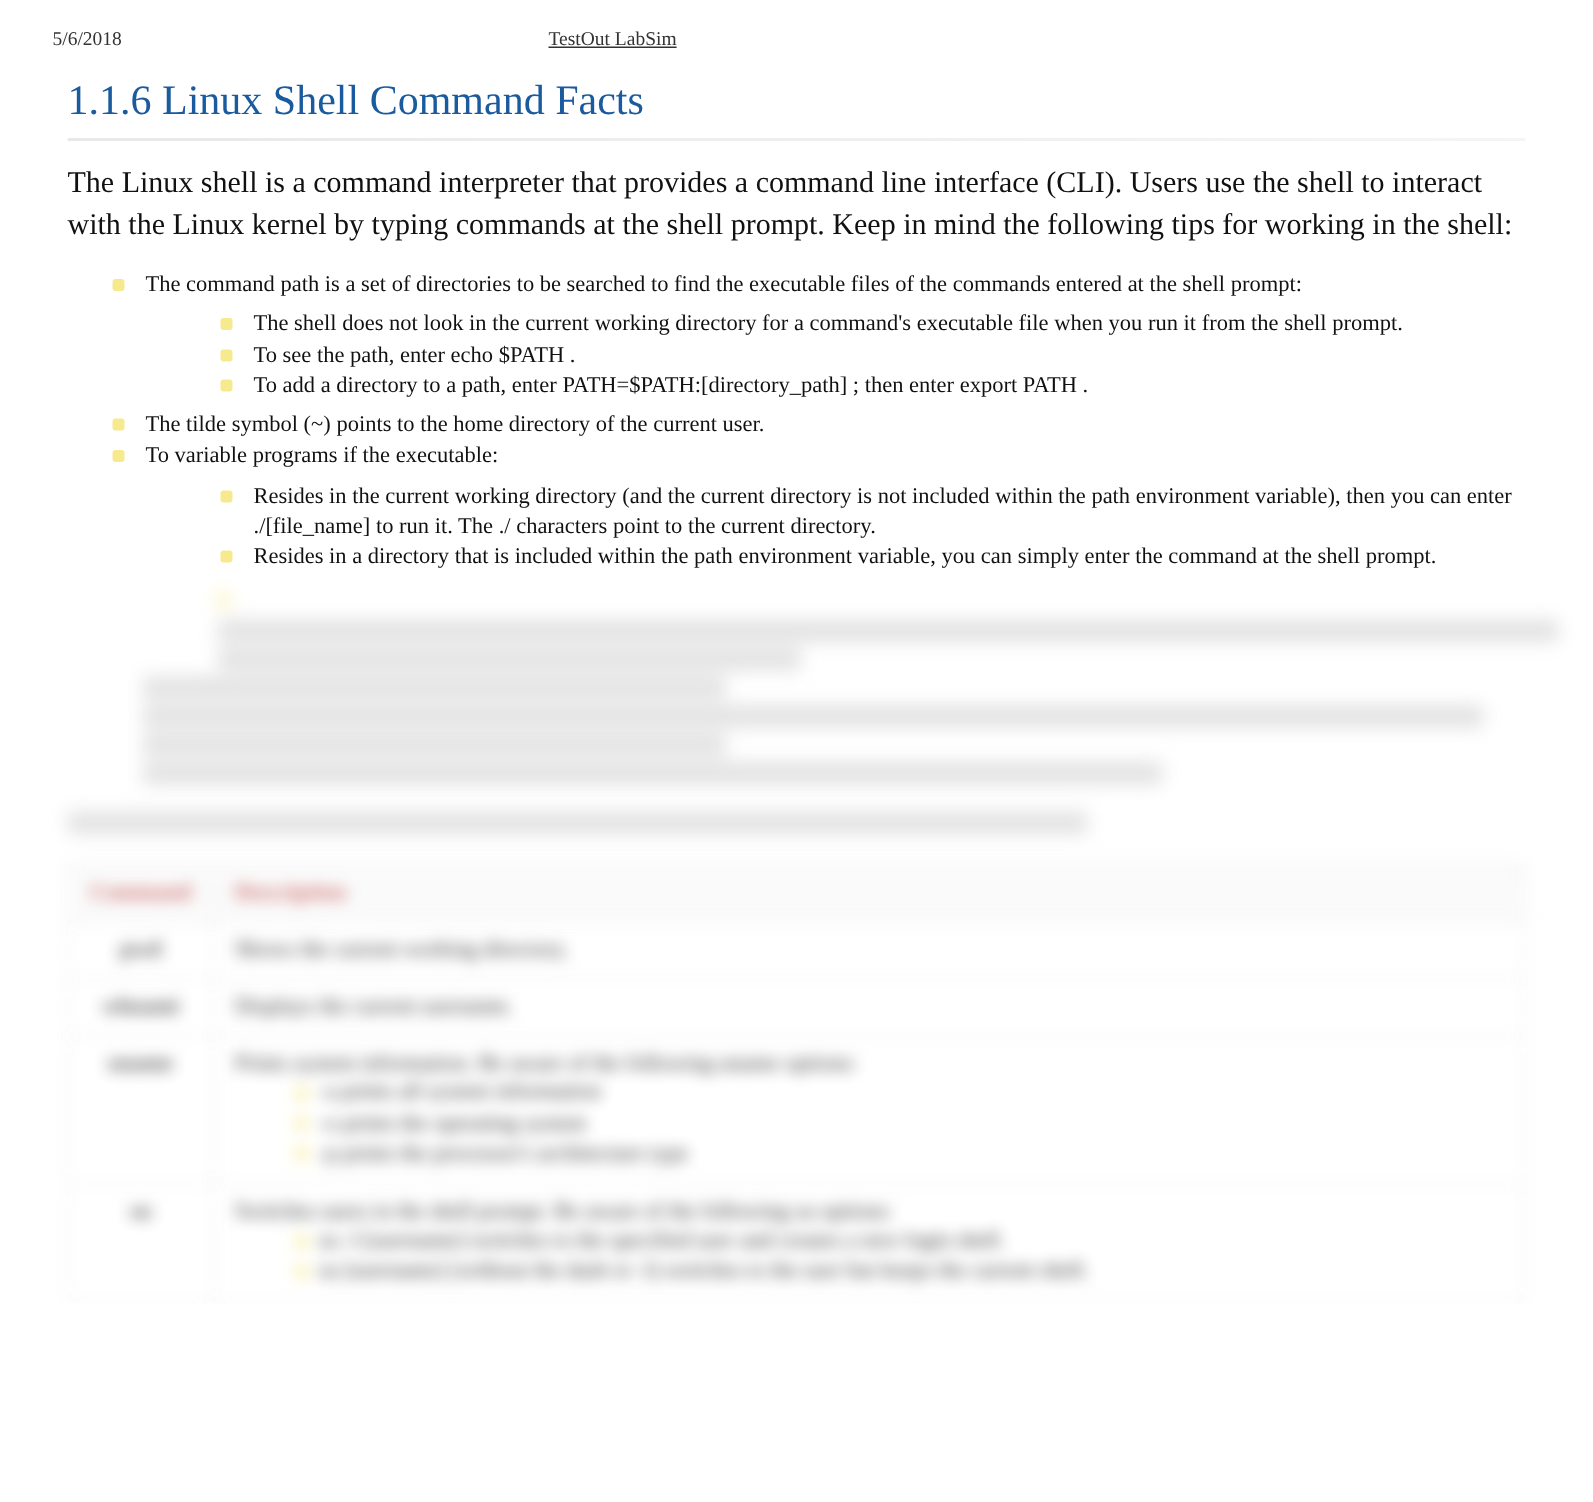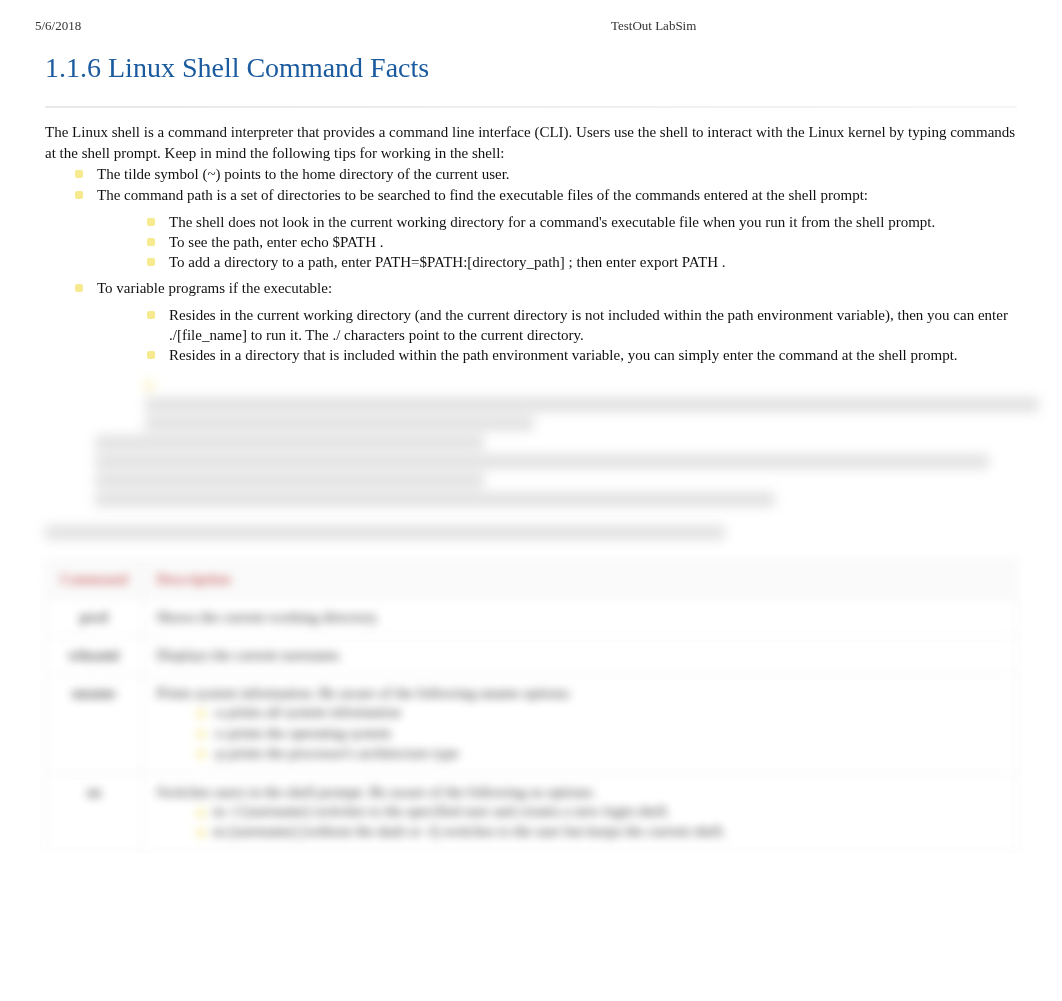--- a/index.html
+++ b/index.html
@@ -18,43 +18,44 @@
       justify-content: space-between;
       padding: 18px 35px 0 35px;
       font-size: 13px;
       color: #333;
     }
     .header-date {
       flex: 1;
     }
     .header-title {
       flex: 1;
-      text-align: right;
+      text-align: left;
+      text-decoration: underline;
     }
     .header-spacer {
       flex: 1;
     }
     .main-heading {
       color: #1a5a9e;
       font-size: 28px;
       font-weight: normal;
-      padding: 18px 45px 22px 45px;
+      padding: 18px 45px 8px 45px;
     }
     .heading-underline {
       height: 2px;
       background: linear-gradient(to right, #e8e8e8, #f5f5f5);
       margin: 0 45px 14px 45px;
       border-radius: 1px;
     }
     .intro-para {
       padding: 0 45px;
-      font-size: 15px;
+      font-size: 20px;
       line-height: 1.4;
       color: #111;
-      margin-bottom: 0;
+      margin-bottom: 16px;
     }
     ul.level1 {
       list-style: none;
       padding: 0 45px 0 75px;
       margin-bottom: 14px;
     }
     ul.level1 > li {
       position: relative;
       padding-left: 22px;
       font-size: 15px;
@@ -163,29 +164,29 @@
   <div class="header-title">TestOut LabSim</div>
   <div class="header-spacer"></div>
 </div>
 
 <h1 class="main-heading">1.1.6 Linux Shell Command Facts</h1>
 <div class="heading-underline"></div>
 
 <p class="intro-para">The Linux shell is a command interpreter that provides a command line interface (CLI). Users use the shell to interact with the Linux kernel by typing commands at the shell prompt. Keep in mind the following tips for working in the shell:</p>
 
 <ul class="level1">
-  <li>The tilde symbol (~) points to the home directory of the current user.</li>
   <li>
     <span>The command path is a set of directories to be searched to find the executable files of the commands entered at the shell prompt:</span>
     <ul class="level2">
       <li>The shell does not look in the current working directory for a command's executable file when you run it from the shell prompt.</li>
       <li>To see the path, enter echo $PATH  .</li>
       <li>To add a directory to a path, enter PATH=$PATH:[directory_path]     ; then enter export PATH  .</li>
     </ul>
   </li>
+  <li>The tilde symbol (~) points to the home directory of the current user.</li>
   <li>
     <span>To variable programs if the executable:</span>
     <ul class="level2">
       <li>Resides in the current working directory (and the current directory is not included within the path environment variable), then you can enter ./[file_name] to run it. The ./ characters point to the current directory.</li>
       <li>Resides in a directory that is included within the path environment variable, you can simply enter the command at the shell prompt.</li>
     </ul>
   </li>
 </ul>
 
 <div class="blurred-region">

